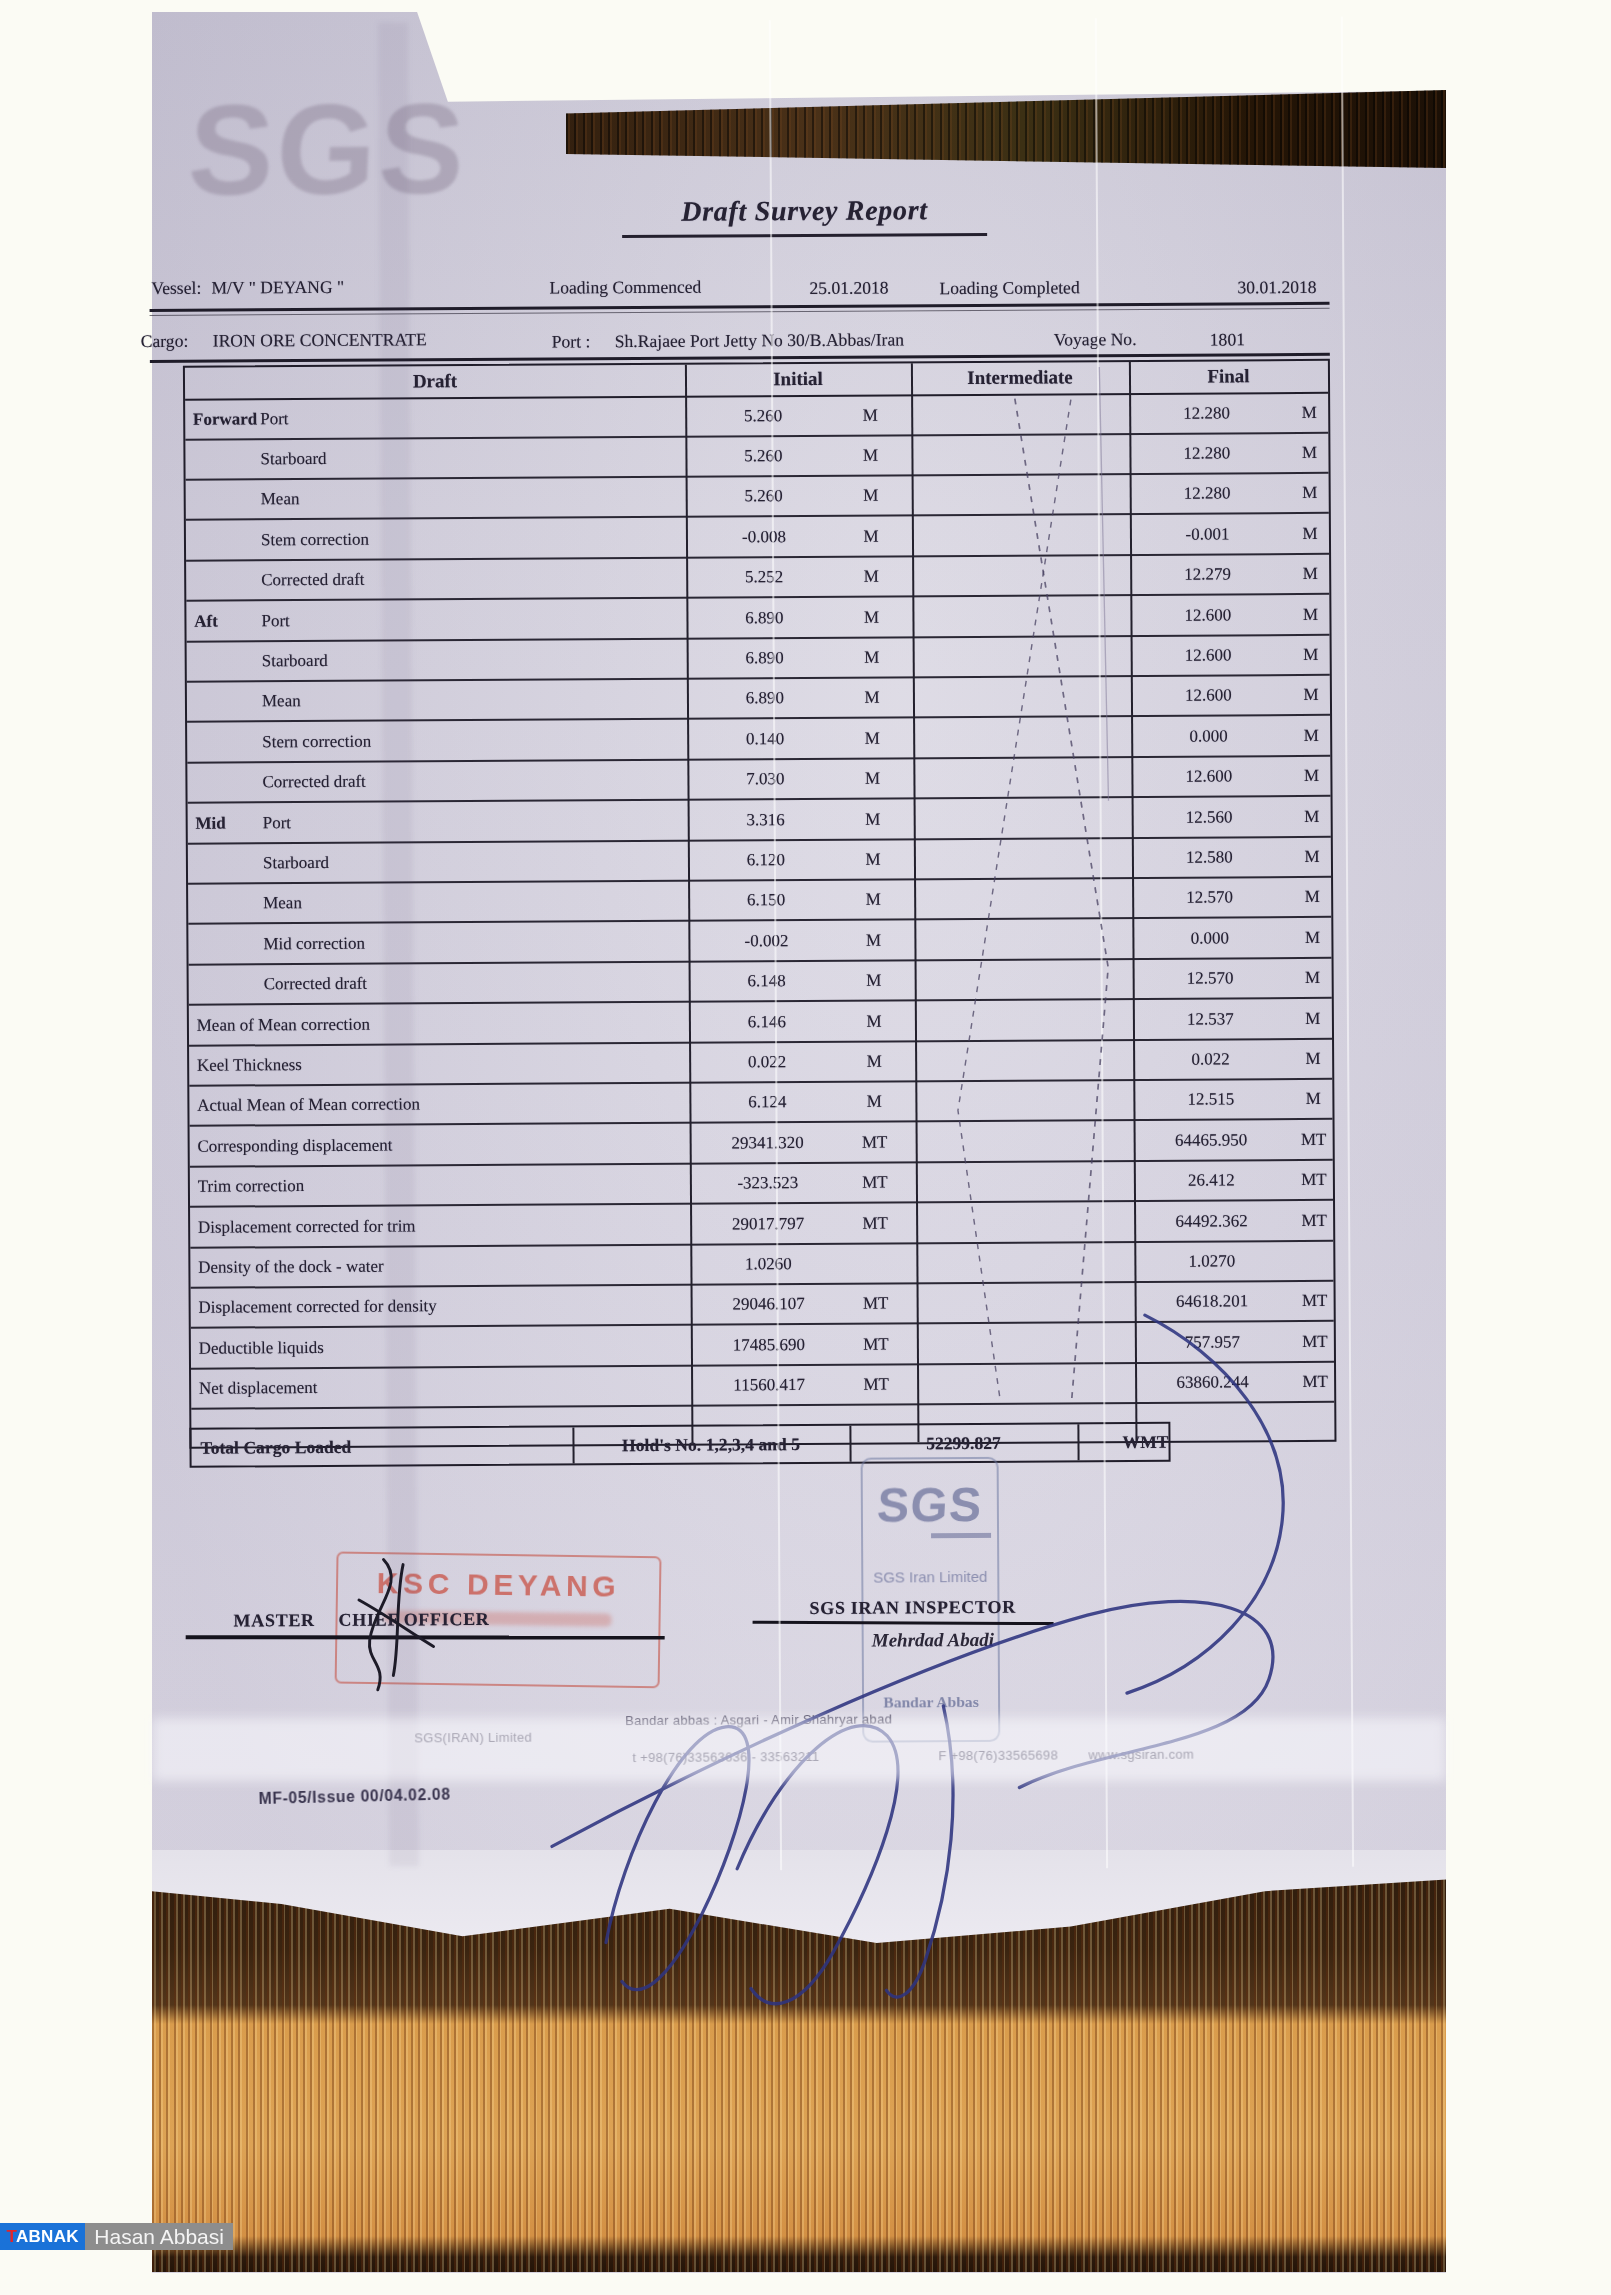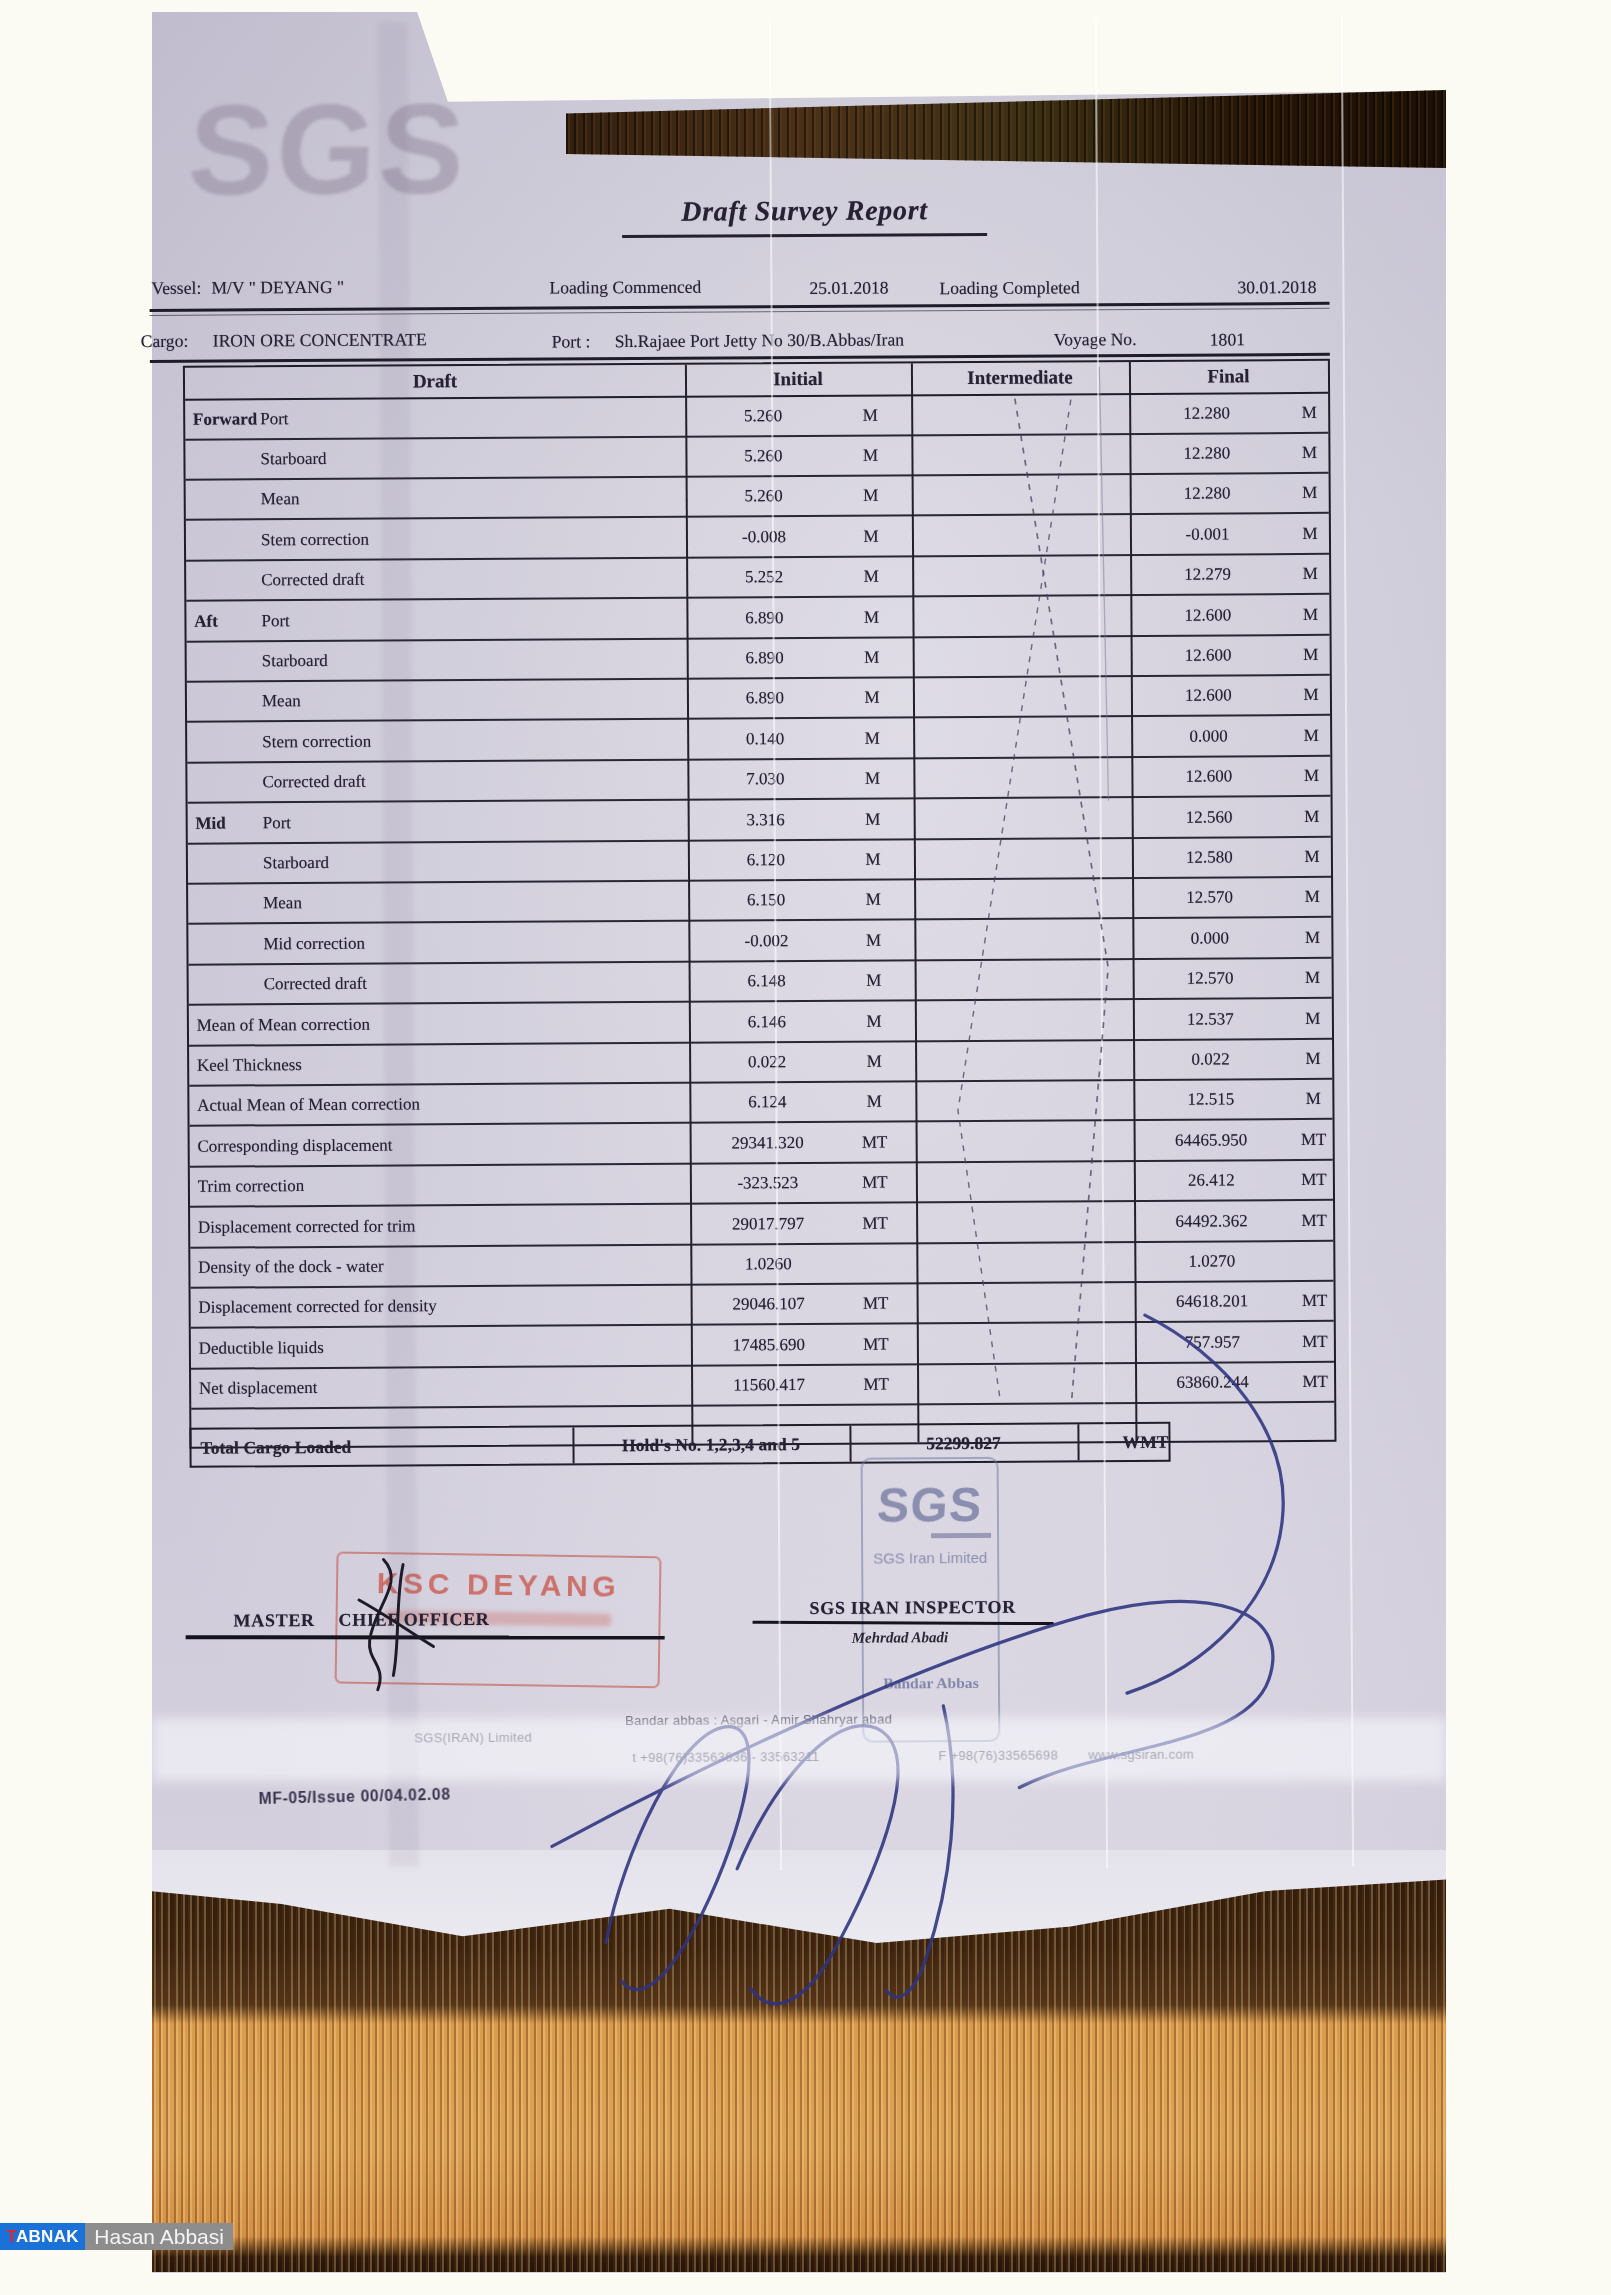--- a/index.html
+++ b/index.html
@@ -99,24 +99,24 @@
     position:absolute;left:46px;top:56px;width:228px;height:13px;
     background:rgba(201,86,74,0.30);filter:blur(2px);border-radius:5.2px;
   }
   .sgs-stamp{
     left:857px;top:1458px;width:134px;height:281px;
     border:2.6px solid rgba(112,122,162,0.55);border-radius:10.4px;
     color:rgba(108,114,155,0.72);text-align:center;filter:blur(0.3px);
   }
   .sgs-stamp .logo{font-family:"Liberation Sans",sans-serif;font-weight:700;font-size:48px;letter-spacing:1.3px;margin-top:18px;transform:skewX(-4deg);}
   .sgs-stamp .logo-bar{width:60px;height:4.6px;background:rgba(108,114,155,0.6);margin:1.3px auto 0 68px;}
-  .sgs-stamp .company{font-size:15px;margin-top:11px;font-family:"Liberation Sans",sans-serif;}
+  .sgs-stamp .company{font-size:15px;margin-top:30px;font-family:"Liberation Sans",sans-serif;}
   .sgs-stamp .city{font-size:15.6px;margin-top:108px;font-weight:700;color:rgba(100,108,150,0.75);}
   .inspector-label{font-size:18px;font-weight:700;letter-spacing:0.7px;}
-  .inspector-name{font-size:15px;font-style:italic;font-weight:700;color:#2b2738;}
+  .inspector-name{font-size:19px;font-style:italic;font-weight:700;color:#2b2738;margin-left:20px;}
   .foot-small{font-size:13px;color:#45405a;letter-spacing:0.3px;filter:blur(0.3px);white-space:nowrap;font-family:"Liberation Sans",sans-serif;}
   .form-no{font-size:15.6px;font-weight:700;color:#39344e;letter-spacing:0.7px;filter:blur(0.4px);transform:rotate(-1deg);font-family:"Liberation Sans",sans-serif;}
 
   svg.overlay{position:absolute;left:0;top:0;z-index:6;pointer-events:none;}
 
   
   .tabnak{left:0;top:2223px;height:27px;display:flex;z-index:10;font-family:"Liberation Sans",sans-serif;}
   .tabnak .brand{background:var(--tabnak-blue,#1a72d8);color:#fff;font-weight:800;font-size:17px;line-height:27px;padding:0 6.5px;letter-spacing:0.3px;}
   .tabnak .brand .t{color:var(--tabnak-red,#e3262a);}
   .tabnak .credit{background:var(--tabnak-gray,#8d8d8d);color:#f4f4f4;font-size:21px;line-height:27px;padding:0 9px;}

